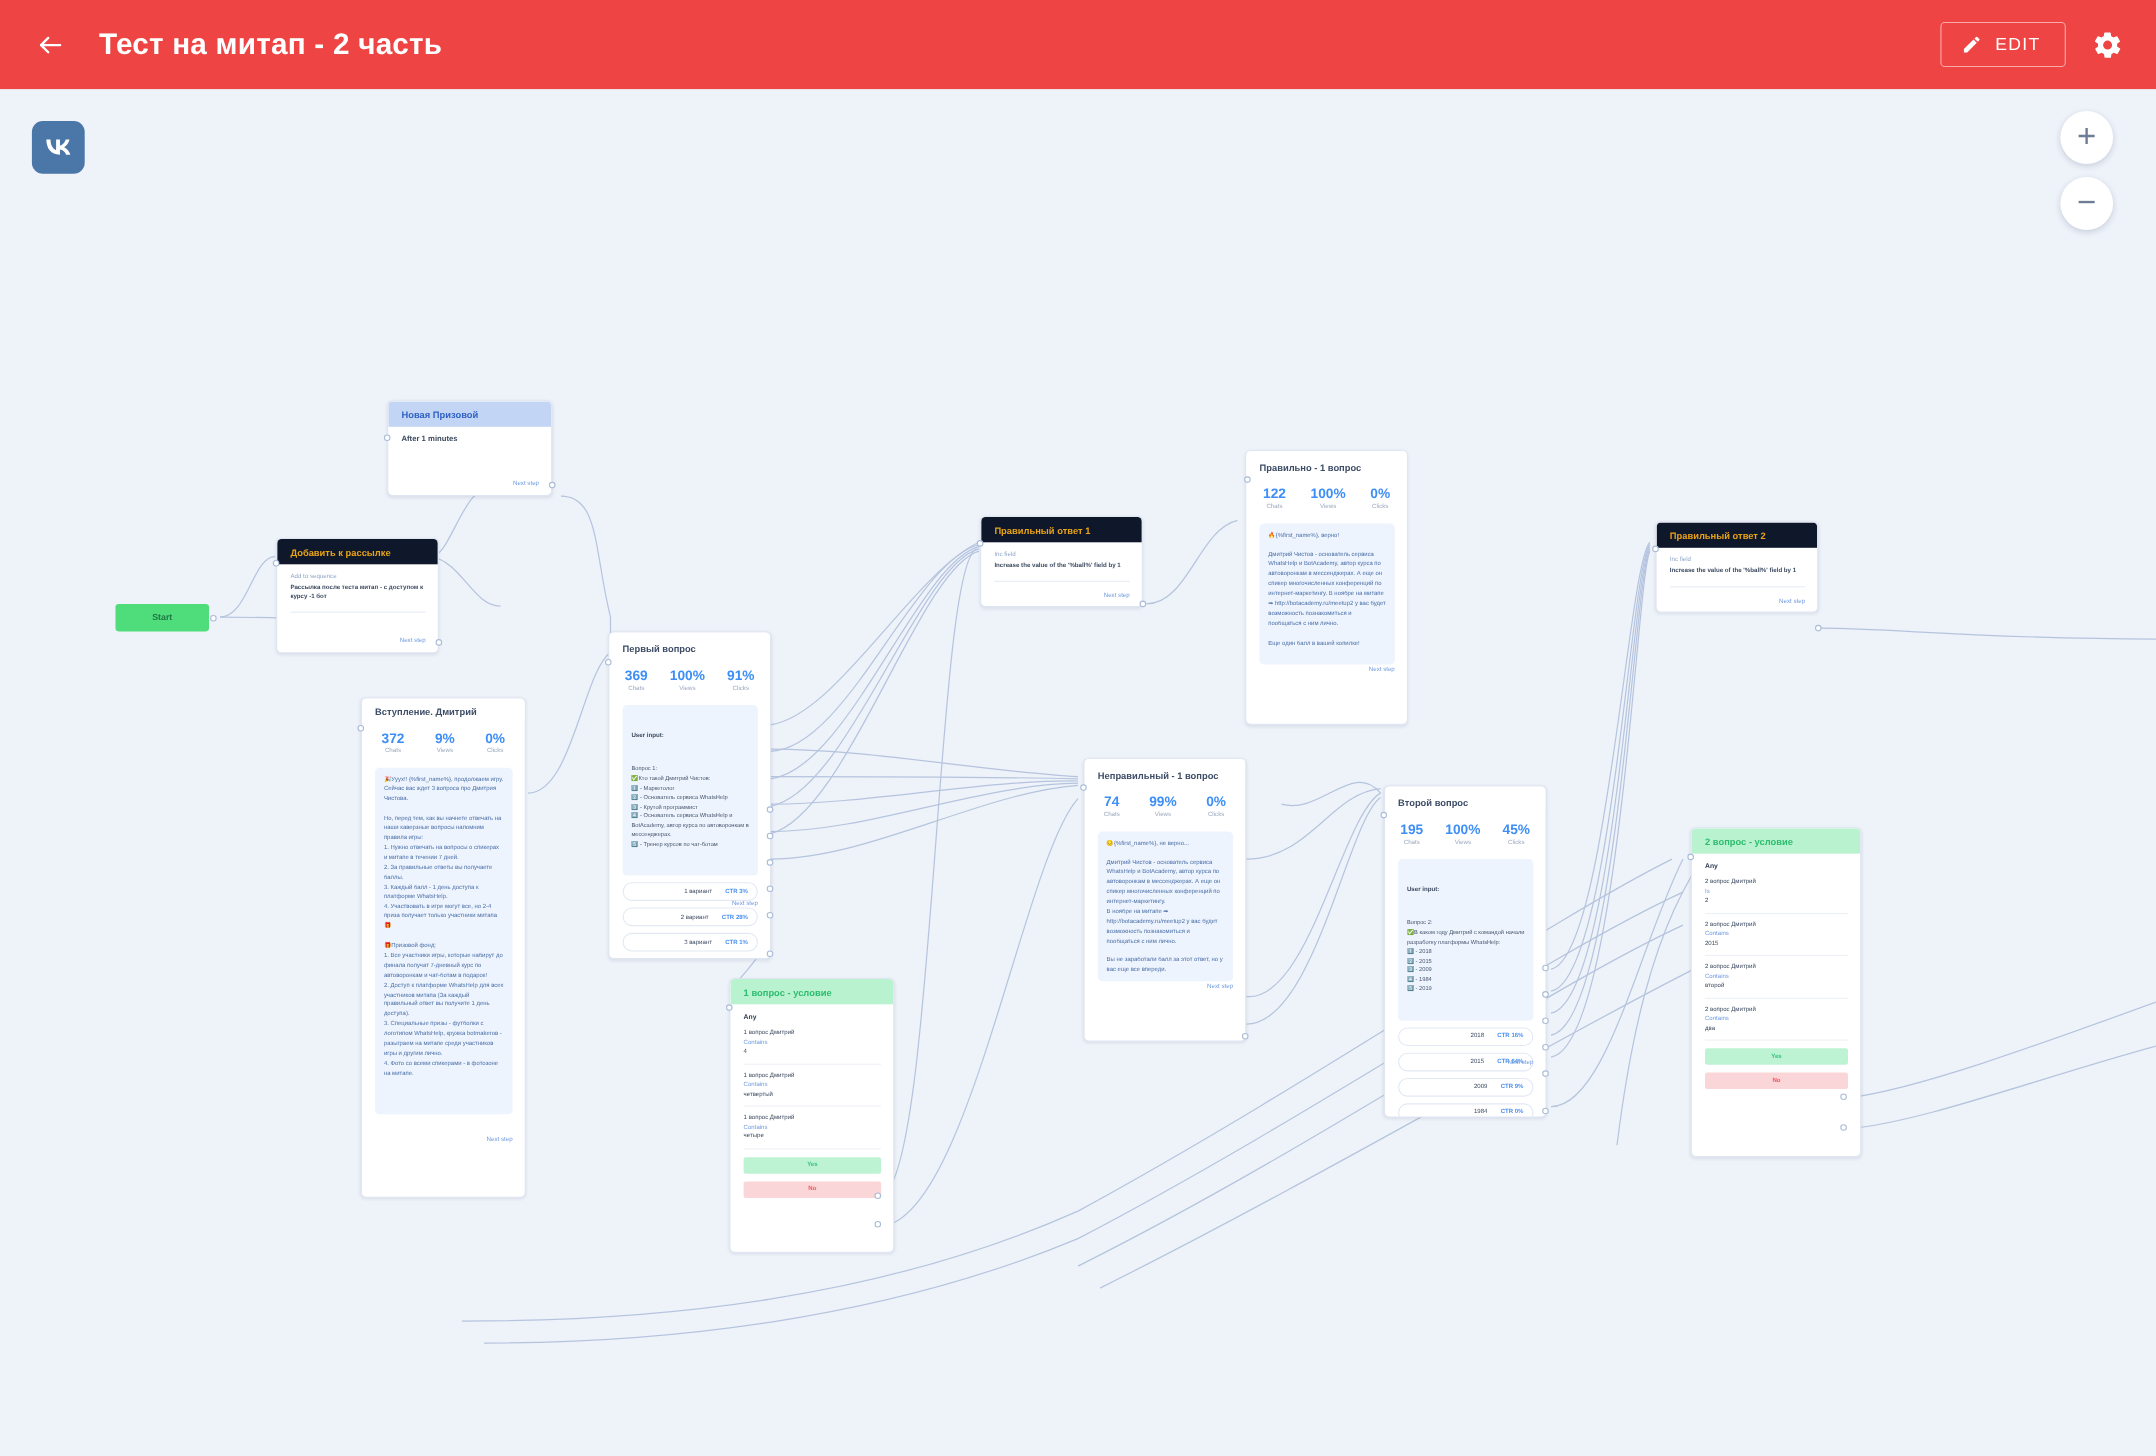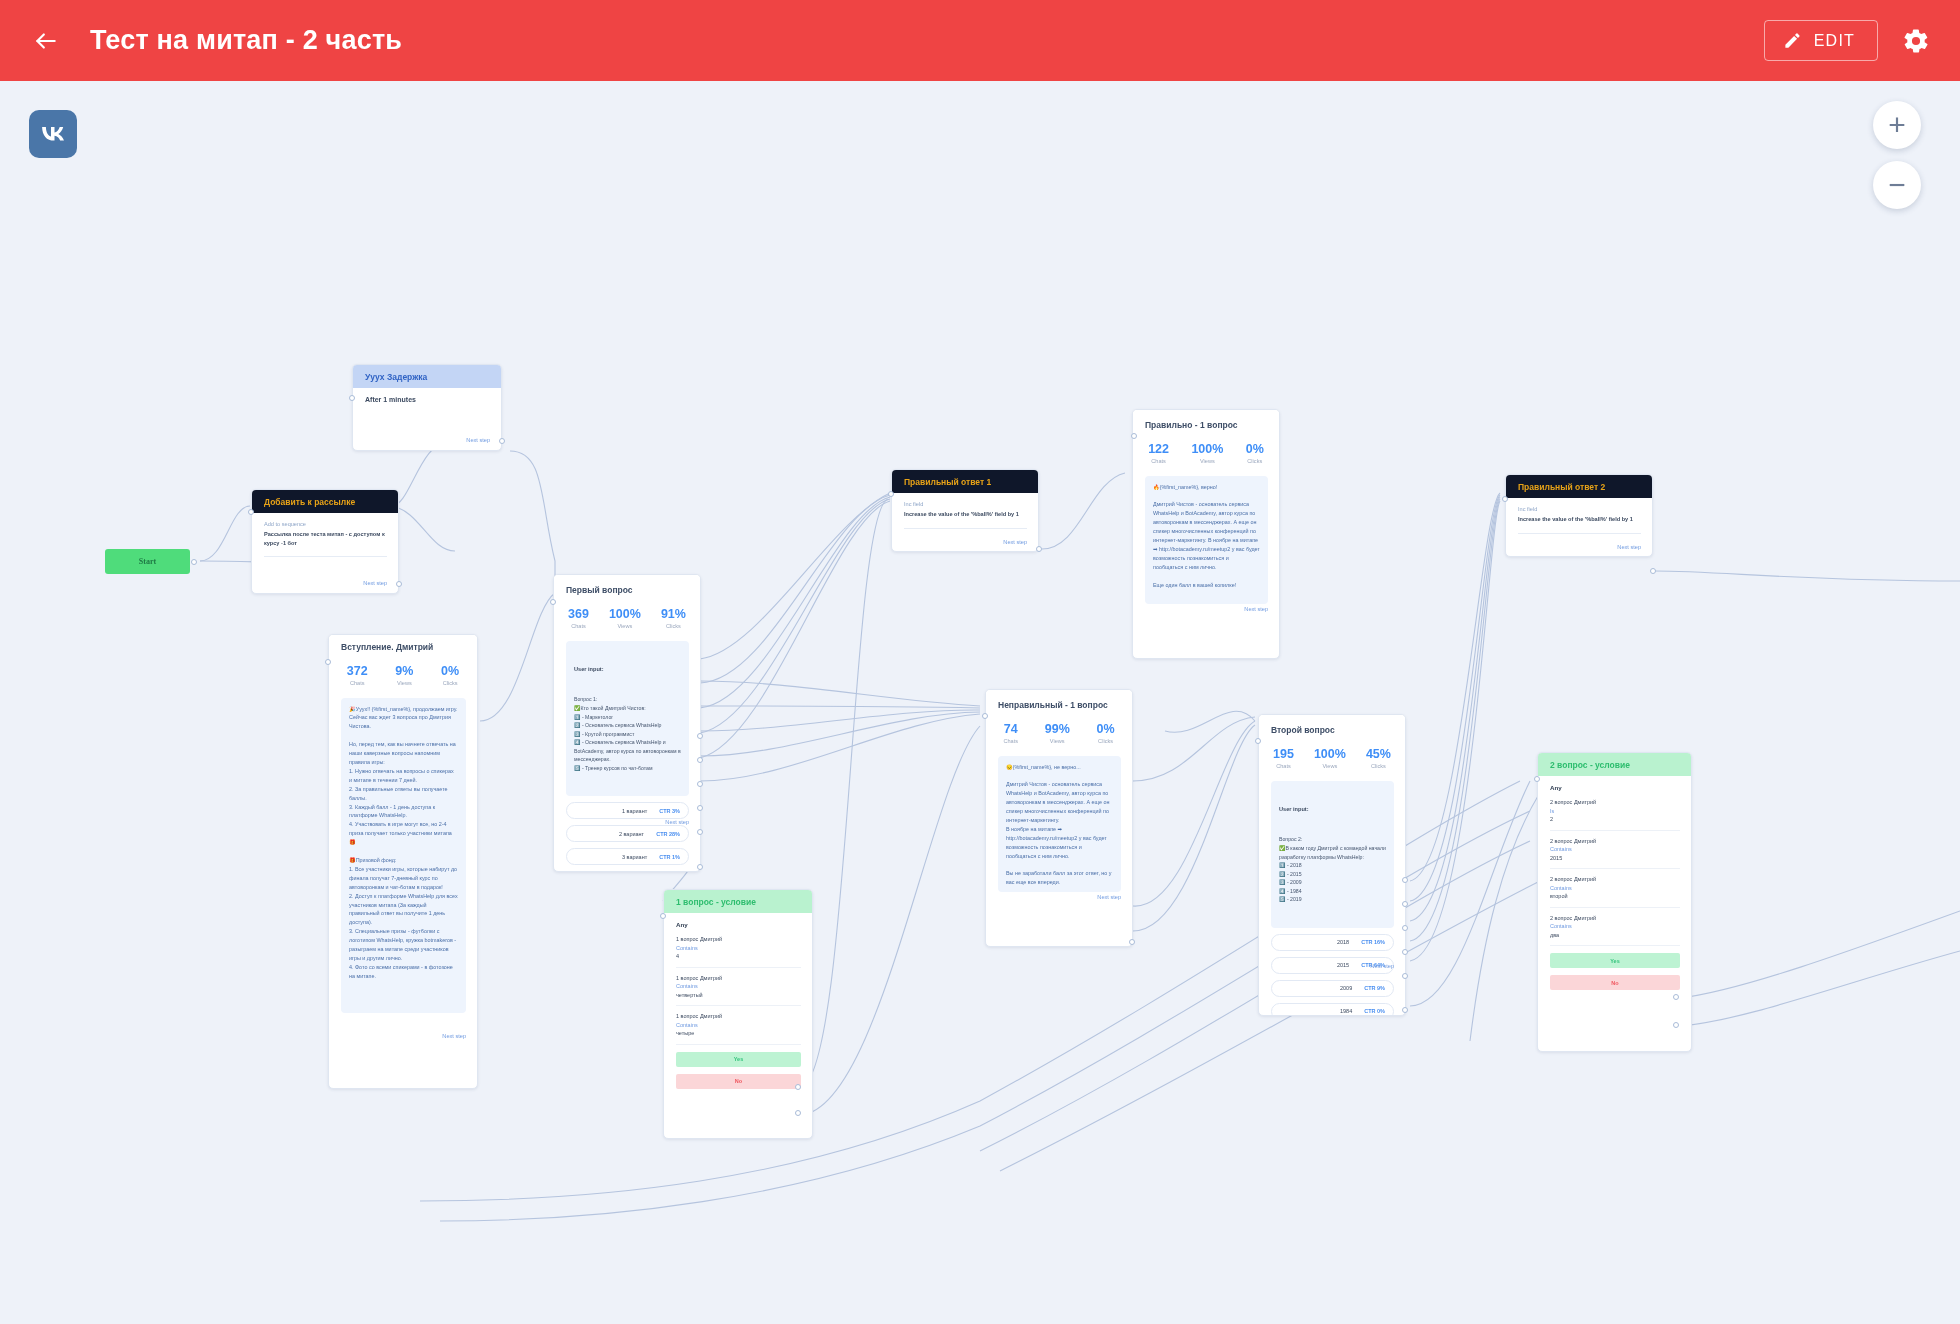--- a/index.html
+++ b/index.html
@@ -147,21 +147,20 @@
   .no  { background: #fbd6d8; color: #f0575f; }
 
   .start-node {
     position: absolute;
     background: #4fdc7b;
     border-radius: 3px;
     width: 85px; height: 25px;
     display: flex; align-items: center; justify-content: center;
     color: #1f7a45; font-size: 8px; font-weight: bold;
     z-index: 12;
-    font-family: Liberation Serif, serif;
   }
 
   
   .port {
     position: absolute;
     width: 6px; height: 6px; border-radius: 50%;
     background: #fff; border: 1.2px solid #a9bcd8;
     z-index: 14;
   }
 </style>
@@ -261,21 +260,21 @@
     </svg>
   </div>
 
   <div class="zoom-ctrl zoom-in">+</div>
   <div class="zoom-ctrl zoom-out">−</div>
 
   <div class="start-node" style="left:105px; top:468px;">Start</div>
   <div class="port" style="left:191px; top:478px;"></div>
 
   <div class="node" style="left:352px; top:283px; width:150px; height:87px;">
-    <div class="node-head head-blue">Ууух Задержка</div>
+    <div class="node-head head-blue">Новая Призовой</div>
     <div class="node-body" style="height:62px;">
       <div class="after-text">After 1 minutes</div>
       <div class="next-step">Next step</div>
     </div>
   </div>
   <div class="port" style="left:349px; top:314px;"></div>
   <div class="port" style="left:499px; top:357px;"></div>
 
   <div class="node" style="left:251px; top:408px; width:148px; height:105px;">
     <div class="node-head head-yellow">Добавить к рассылке</div>

